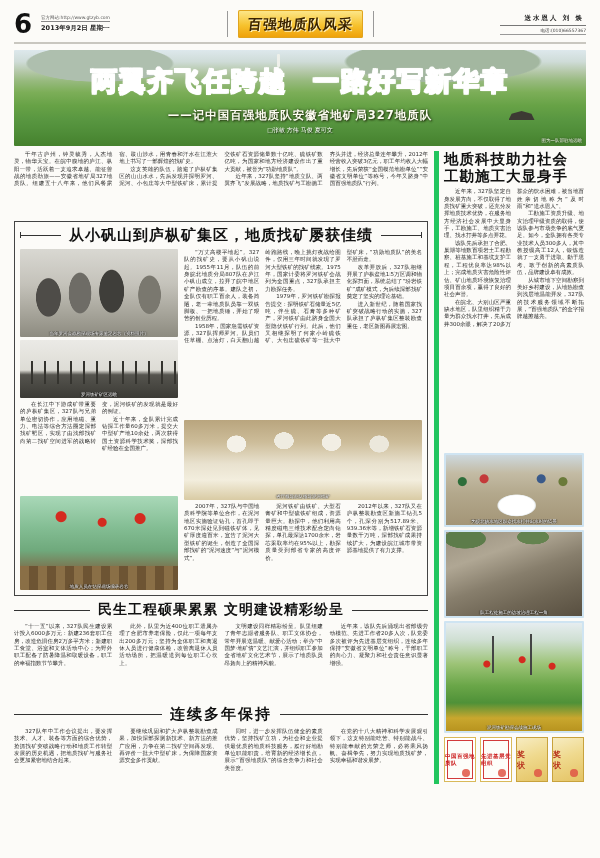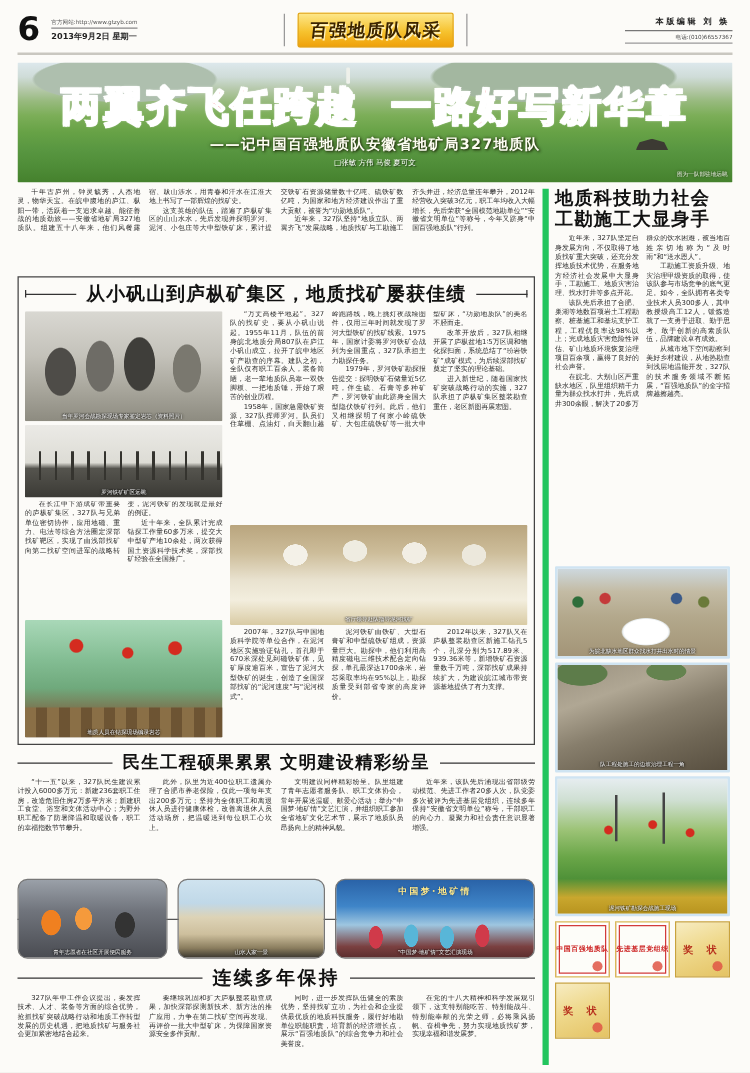--- a/index.html
+++ b/index.html
@@ -24,21 +24,21 @@
   
   .banner { margin-top:6px; height:96px; position:relative; overflow:hidden; border-radius:1px;
     background:
       radial-gradient(ellipse 120px 30px at 15% 14%, #aebfae 0 60%, transparent 62%),
       radial-gradient(ellipse 160px 34px at 75% 12%, #a3b7a0 0 60%, transparent 62%),
       linear-gradient(180deg,#dde8ec 0%,#cfdcd8 12%,#b6c9ab 22%,#98ba7f 32%,#7cae58 44%,#67a246 58%,#599741 72%,#4f8d38 86%,#45812d 100%);
   }
   .tower { position:absolute; left:46%; top:4px; width:3px; height:13px; background:#eef0ea; border-radius:1px; }
   .hut { position:absolute; right:9%; bottom:26px; width:26px; height:9px; background:#3c3a33; clip-path:polygon(0 100%,12% 30%,50% 0,88% 30%,100% 100%); }
   .bh { position:absolute; top:14px; left:0; right:0; display:flex; justify-content:center; gap:26px; }
-  .bh span { font-size:32px; font-weight:900; color:#e60012; letter-spacing:2px; white-space:nowrap;
+  .bh span { font-size:26px; font-weight:900; color:#e60012; letter-spacing:2px; white-space:nowrap;
     -webkit-text-stroke:1.5px #ffffff;
     text-shadow:0 0 2px #fff,0 0 2px #fff,1px 1px 0 #fff,-1px -1px 0 #fff,1px -1px 0 #fff,-1px 1px 0 #fff; }
   .bsub { position:absolute; top:58px; left:0; right:0; text-align:center; font-size:11.5px; font-weight:700; color:#fdfdf2; letter-spacing:1px; text-shadow:1px 1px 2px rgba(30,40,10,.9),0 0 3px rgba(30,40,10,.7); }
   .bby { position:absolute; top:76px; left:0; right:0; text-align:center; font-size:6px; color:#fff; text-shadow:1px 1px 1px rgba(0,0,0,.7); }
   .bcap { position:absolute; right:4px; bottom:3px; font-size:4.5px; color:#f2f6e8; text-shadow:0 0 2px rgba(0,0,0,.8); }
 
   
   .content { display:flex; margin-top:5px; gap:6px; }
   .maincol { width:414px; }
   .rightcol { width:150px; border-left:5px solid #22c55e; padding-left:5px; }
@@ -107,21 +107,21 @@
       linear-gradient(160deg,#9a917f 0%,#b0a794 28%,#877e6c 52%,#6f6655 74%,#584f40 100%); }
   .ph-field { height:112px;
     background:
       radial-gradient(circle 3px at 30% 38%, #d42b1f 0 3px, transparent 4px),
       radial-gradient(circle 3px at 56% 34%, #d42b1f 0 3px, transparent 4px),
       radial-gradient(circle 3px at 78% 40%, #d42b1f 0 3px, transparent 4px),
       linear-gradient(180deg,#e6edf0 0%,#cfdfd2 16%,#9cc376 38%,#6aa648 58%,#4f9138 74%,#c9a72e 88%,#b8941f 100%); }
   .mast1 { position:absolute; left:34%; top:12%; width:2px; height:34%; background:#444; }
   .mast2 { position:absolute; left:62%; top:10%; width:2px; height:38%; background:#444; }
 
-  .certs { display:grid; grid-template-columns:1fr 1fr 1fr; gap:4px; margin-top:4px; }
+  .certs { display:grid; grid-template-columns:1fr 1fr 1fr 1fr; gap:4px; margin-top:4px; }
   .cert { height:45px; position:relative; display:flex; align-items:center; justify-content:center; overflow:hidden; }
   .cert-w { background:#fdfdf9; border:1px solid #d9b95a; box-shadow:0 0 0 2px #fff inset,0 0 0 3px #d23b3b inset; }
   .cert-w span { font-size:5.5px; font-weight:700; color:#c22; letter-spacing:.5px; }
   .cert-g { background:linear-gradient(160deg,#f7ecc2 0%,#efd98d 45%,#e4c364 100%); border:1px solid #c8a23c; }
   .cert-g span { font-size:8px; font-weight:900; color:#b8321e; letter-spacing:4px; }
   .cert::after { content:""; position:absolute; right:5px; bottom:4px; width:8px; height:8px; border-radius:50%; background:radial-gradient(circle,#e05545 0 60%,#c22 100%); opacity:.85; }
 
   
   .sec2 { margin-top:5px; }
   .h2s { font-size:14px; font-weight:900; color:#111; letter-spacing:1px; white-space:nowrap; }
@@ -162,21 +162,21 @@
     <div class="mastinfo">
       <div class="site">官方网站:http://www.gtzyb.com</div>
       <div class="date">2013年9月2日 星期一</div>
     </div>
     <div class="hdiv" style="margin-left:auto"></div>
     <div class="goldbanner">
       <span>百强地质队风采</span>
     </div>
     <div class="hdiv"></div>
     <div class="edit">
-      <div class="editor">本版编辑 刘 焕</div>
+      <div class="editor">送水恩人 刘 焕</div>
       <div class="phone">电话:(010)66557367</div>
     </div>
   </header>
 
   <div class="banner">
     <div class="tower"></div>
     <div class="hut"></div>
     <div class="bh">
       <span>两翼齐飞任跨越</span>
       <span>一路好写新华章</span>
@@ -242,32 +242,20 @@
         <div class="ruled">
           <div class="rule"></div>
           <div class="h2s">民生工程硕果累累 文明建设精彩纷呈</div>
           <div class="rule"></div>
         </div>
         <div class="sec2text cols4">
           <p class="t">“十一五”以来，327队民生建设累计投入6000多万元：新建236套职工住房，改造危旧住房2万多平方米；新建职工食堂、浴室和文体活动中心；为野外职工配备了防暑降温和取暖设备，职工的幸福指数节节攀升。</p>
           <p class="t">此外，队里为近400位职工遗属办理了合肥市养老保险，仅此一项每年支出200多万元；坚持为全体职工和离退休人员进行健康体检，改善离退休人员活动场所，把温暖送到每位职工心坎上。</p>
           <p class="t">文明建设同样精彩纷呈。队里组建了青年志愿者服务队、职工文体协会，常年开展送温暖、献爱心活动；举办“中国梦·地矿情”文艺汇演，并组织职工参加全省地矿文化艺术节，展示了地质队员昂扬向上的精神风貌。</p>
           <p class="t">近年来，该队先后涌现出省部级劳动模范、先进工作者20多人次，队党委多次被评为先进基层党组织，连续多年保持“安徽省文明单位”称号，干部职工的向心力、凝聚力和社会责任意识显著增强。</p>
-        </div>
-        <div class="prow">
-          <div class="rphoto rp1 ph">
-            <div class="cap">青年志愿者在社区开展便民服务</div>
-          </div>
-          <div class="rphoto rp2 ph">
-            <div class="cap">山水人家一景</div>
-          </div>
-          <div class="rphoto rp3 ph">
-            <div class="stagettl">中国梦·地矿情</div>
-            <div class="cap">“中国梦·地矿情”文艺汇演现场</div>
-          </div>
         </div>
       </section>
 
       <section class="sec3">
         <div class="ruled">
           <div class="rule"></div>
           <div class="h3s">连续多年保持</div>
           <div class="rule"></div>
         </div>
         <div class="sec3text cols4">

